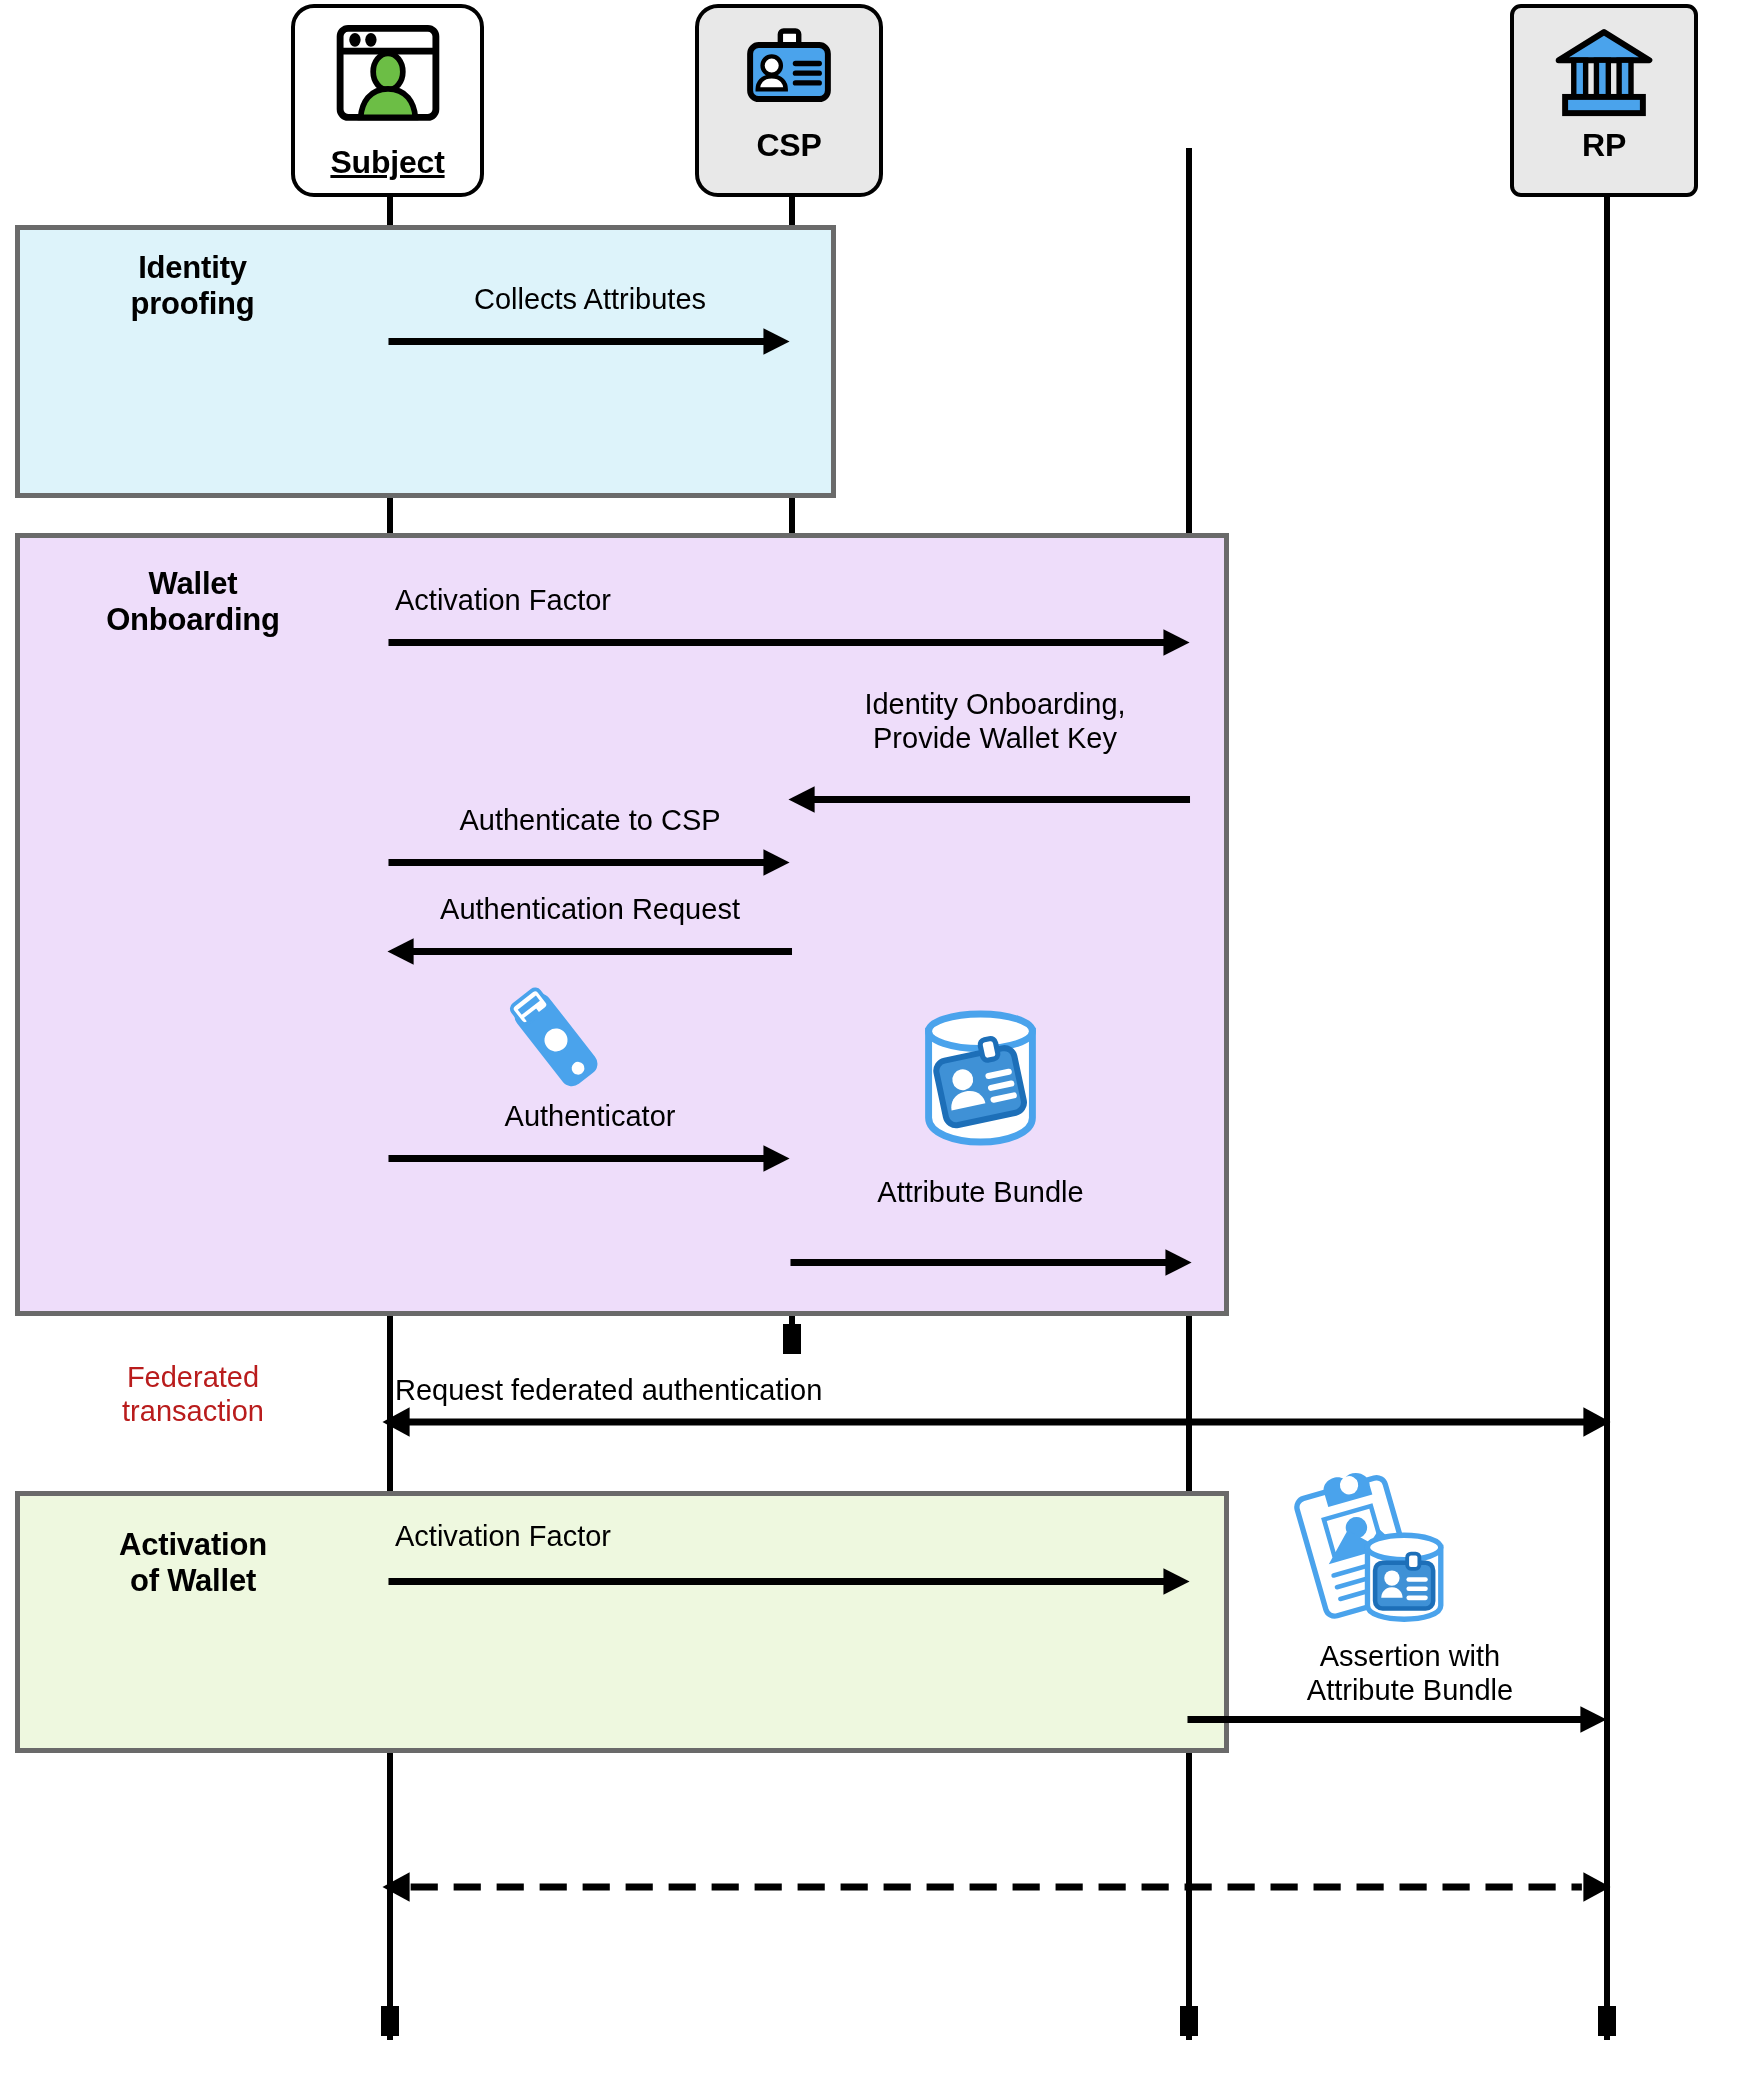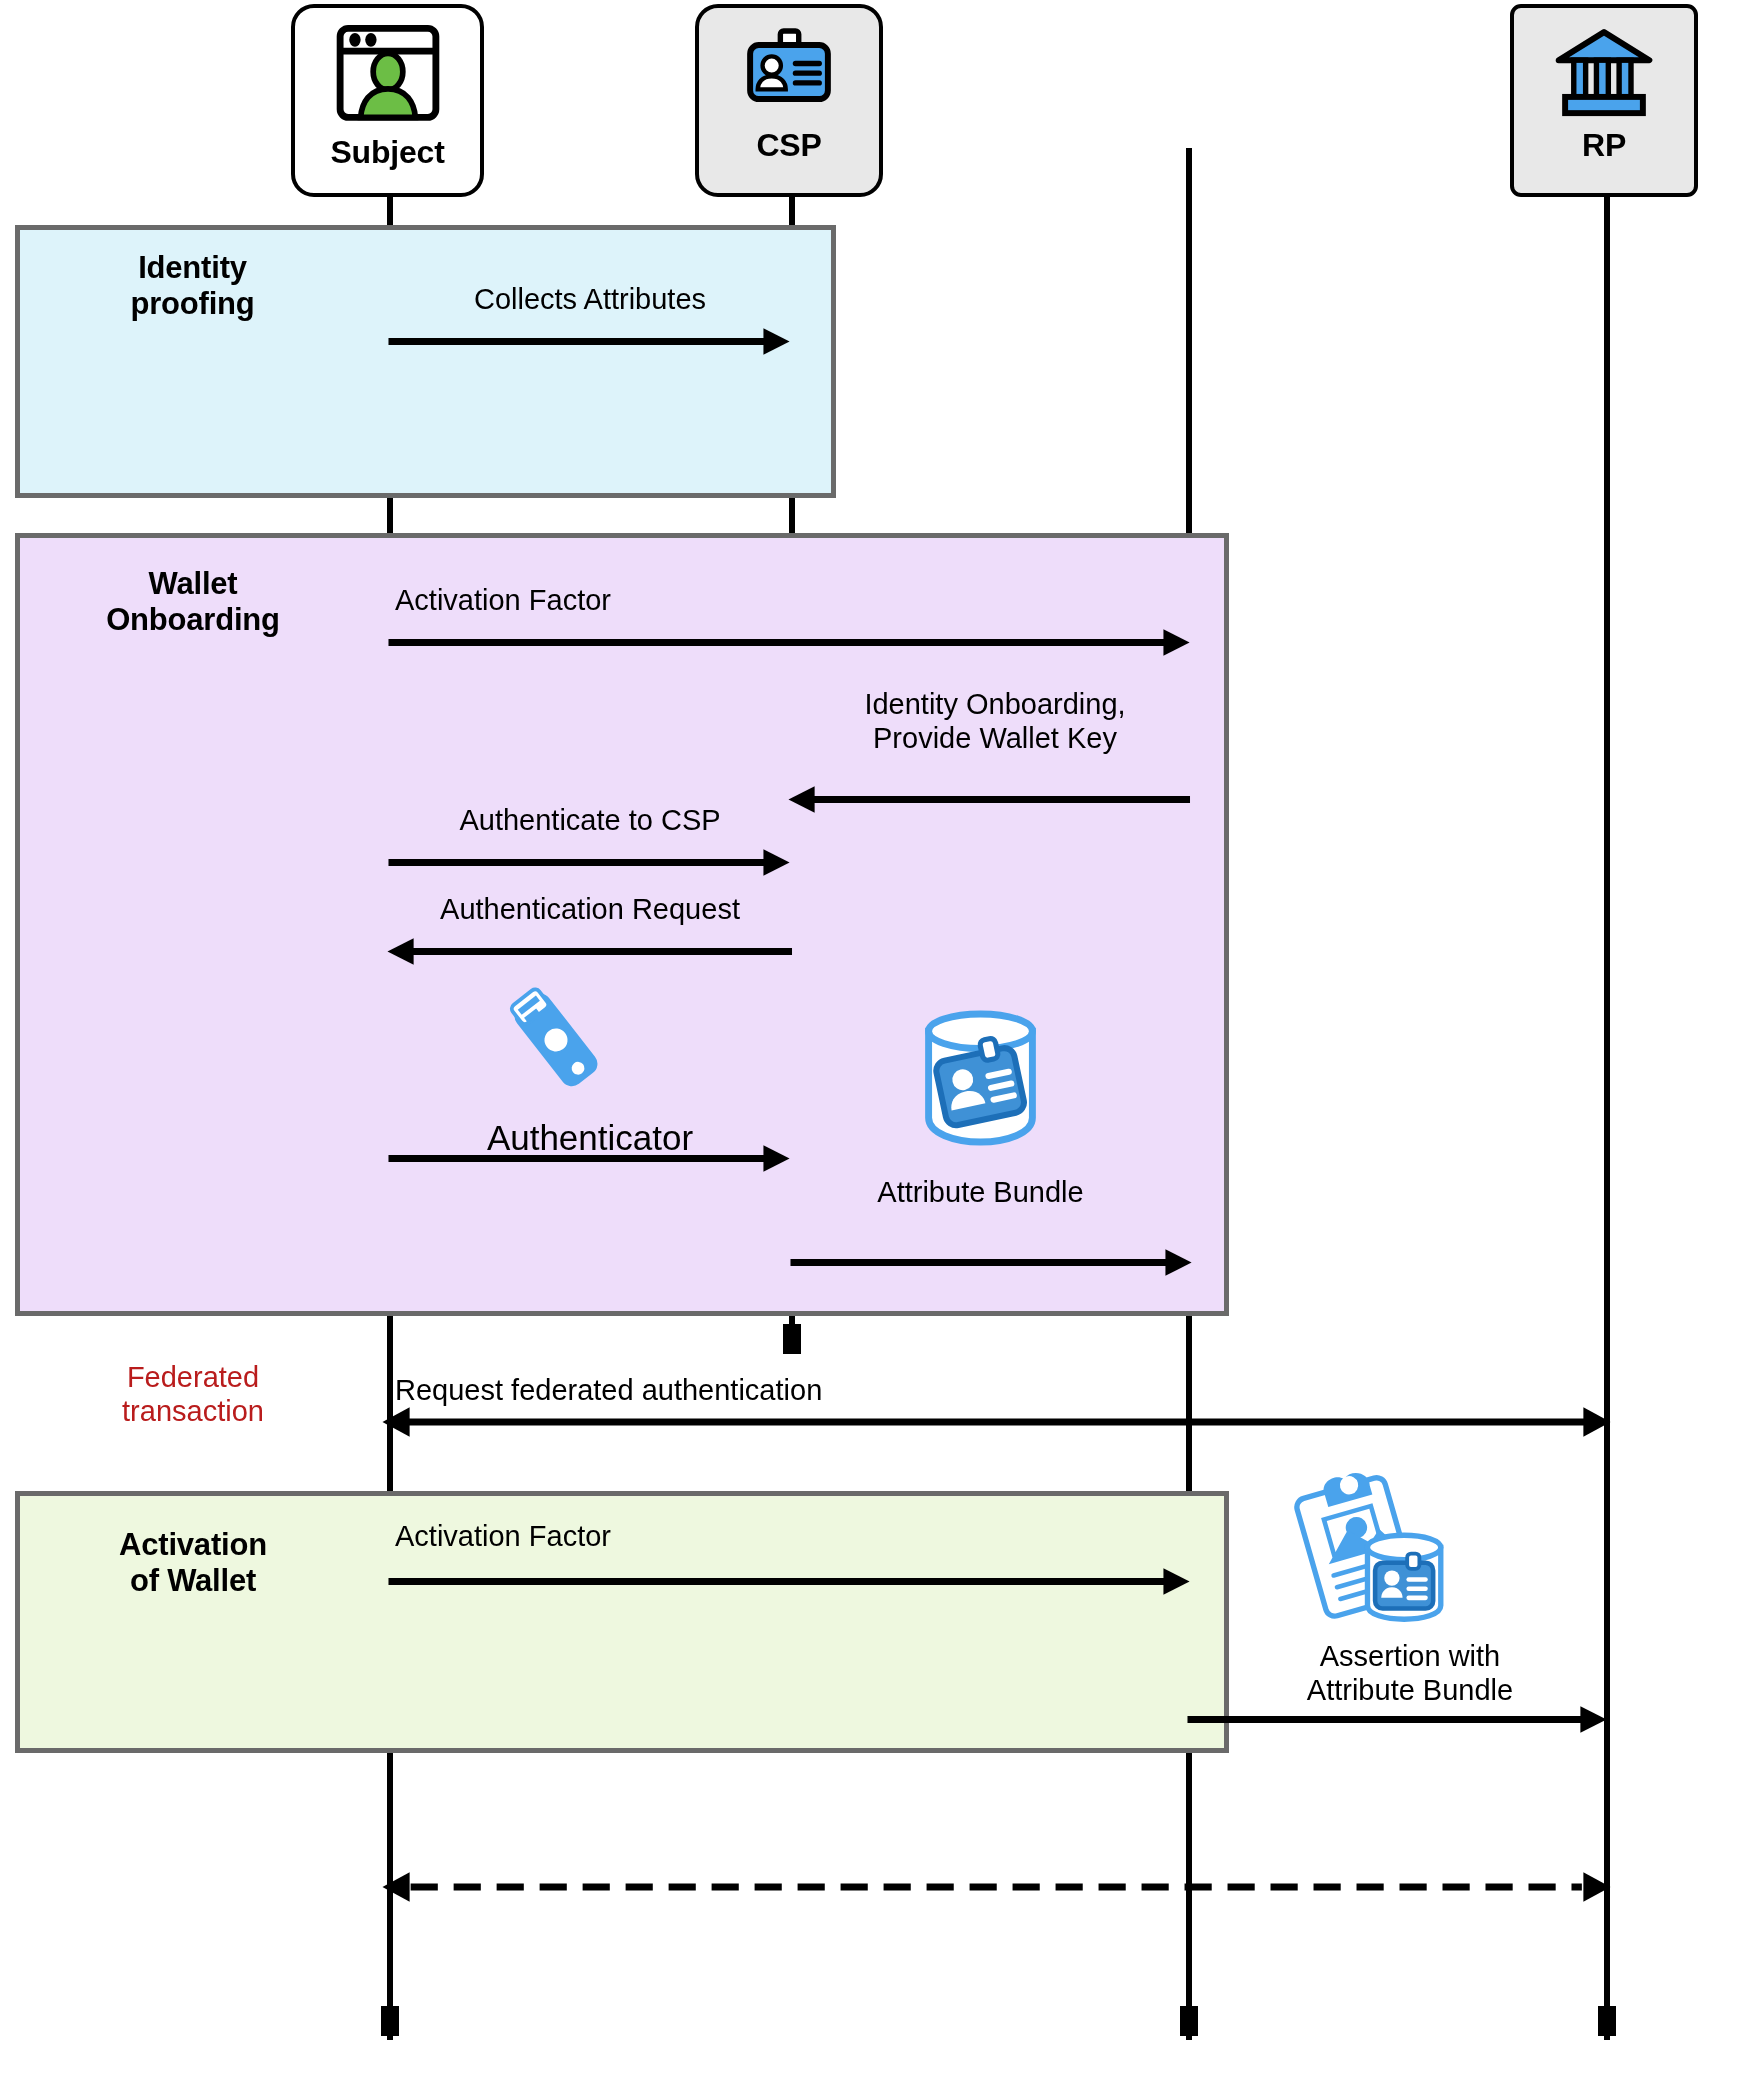--- a/index.html
+++ b/index.html
@@ -103,21 +103,21 @@
     <span class="actor-icon">
       <svg width="114" height="114" viewBox="0 0 100 100">
         <rect x="8" y="10" width="84" height="78" rx="7" ry="7" fill="#ffffff" stroke="#000" stroke-width="6"></rect>
         <line x1="8" y1="30" x2="92" y2="30" stroke="#000" stroke-width="6"></line>
         <ellipse cx="21" cy="20" rx="5" ry="6" fill="#000"></ellipse>
         <ellipse cx="35" cy="20" rx="5" ry="6" fill="#000"></ellipse>
         <ellipse cx="50" cy="48" rx="13" ry="16" fill="#6cbe45" stroke="#000" stroke-width="5"></ellipse>
         <path d="M50 63 C34 63 27 75 26 88 L74 88 C73 75 66 63 50 63 Z" fill="#6cbe45" stroke="#000" stroke-width="5"></path>
       </svg>
     </span>
-    <span class="actor-label" style="font-size:32px;margin-top:2px;">Subject</span>
+    <span class="actor-label" style="font-size:32px;margin-top:12px;text-decoration:underline;">Subject</span>
   </div>
 
   <div class="actor grey" style="left:695px;top:4px;width:188px;height:193px;">
     <span class="actor-icon">
       <svg width="108" height="108" viewBox="0 0 100 100">
         <rect x="42" y="13" width="17" height="22" rx="3" fill="#ffffff" stroke="#000" stroke-width="5"></rect>
         <rect x="14" y="26" width="72" height="50" rx="8" fill="#4aa3ec" stroke="#000" stroke-width="5.5"></rect>
         <circle cx="34" cy="45" r="8.5" fill="#ffffff" stroke="#000" stroke-width="4"></circle>
         <path d="M34 55 C25 55 21 61 21 67 L47 67 C47 61 43 55 34 55 Z" fill="#ffffff" stroke="#000" stroke-width="4"></path>
         <line x1="56" y1="43" x2="78" y2="43" stroke="#000" stroke-width="5" stroke-linecap="round"></line>
@@ -191,21 +191,21 @@
         <rect x="34" y="12" width="32" height="76" rx="9" fill="#4aa3ec"></rect>
         <rect x="37" y="8" width="26" height="18" rx="4" fill="#ffffff" stroke="#4aa3ec" stroke-width="3"></rect>
         <rect x="41" y="13" width="18" height="5" fill="#4aa3ec"></rect>
         <rect x="41" y="21" width="12" height="5" fill="#4aa3ec"></rect>
         <circle cx="50" cy="50" r="9" fill="#ffffff"></circle>
         <circle cx="50" cy="78" r="5" fill="#ffffff"></circle>
       </g>
     </svg>
   </span>
 
-  <div class="msg-label" style="left:395px;top:1099px;width:390px;font-size:35px;margin-top:18px;">Authenticator</div>
+  <div class="msg-label" style="left:395px;top:1099px;width:390px;font-size:29px;">Authenticator</div>
   <svg class="arrow-svg" style="left:387px;top:1141px;width:410px;height:35px;" viewBox="0 0 830 70">
     <line x1="3" y1="35" x2="770" y2="35" stroke="#000" stroke-width="14"></line>
     <polygon points="815,35 762,8 762,62" fill="#000"></polygon>
   </svg>
 
   <span class="inline-icon" style="left:894px;top:988px;">
     <svg width="173" height="173" viewBox="0 0 100 100">
       <path d="M20 25 L20 75 C20 84 35 89 50 89 C65 89 80 84 80 75 L80 25 Z" fill="#ffffff" stroke="#4aa3ec" stroke-width="4"></path>
       <ellipse cx="50" cy="25" rx="30" ry="10" fill="#ffffff" stroke="#4aa3ec" stroke-width="4"></ellipse>
       <g transform="rotate(-12 50 58)">

